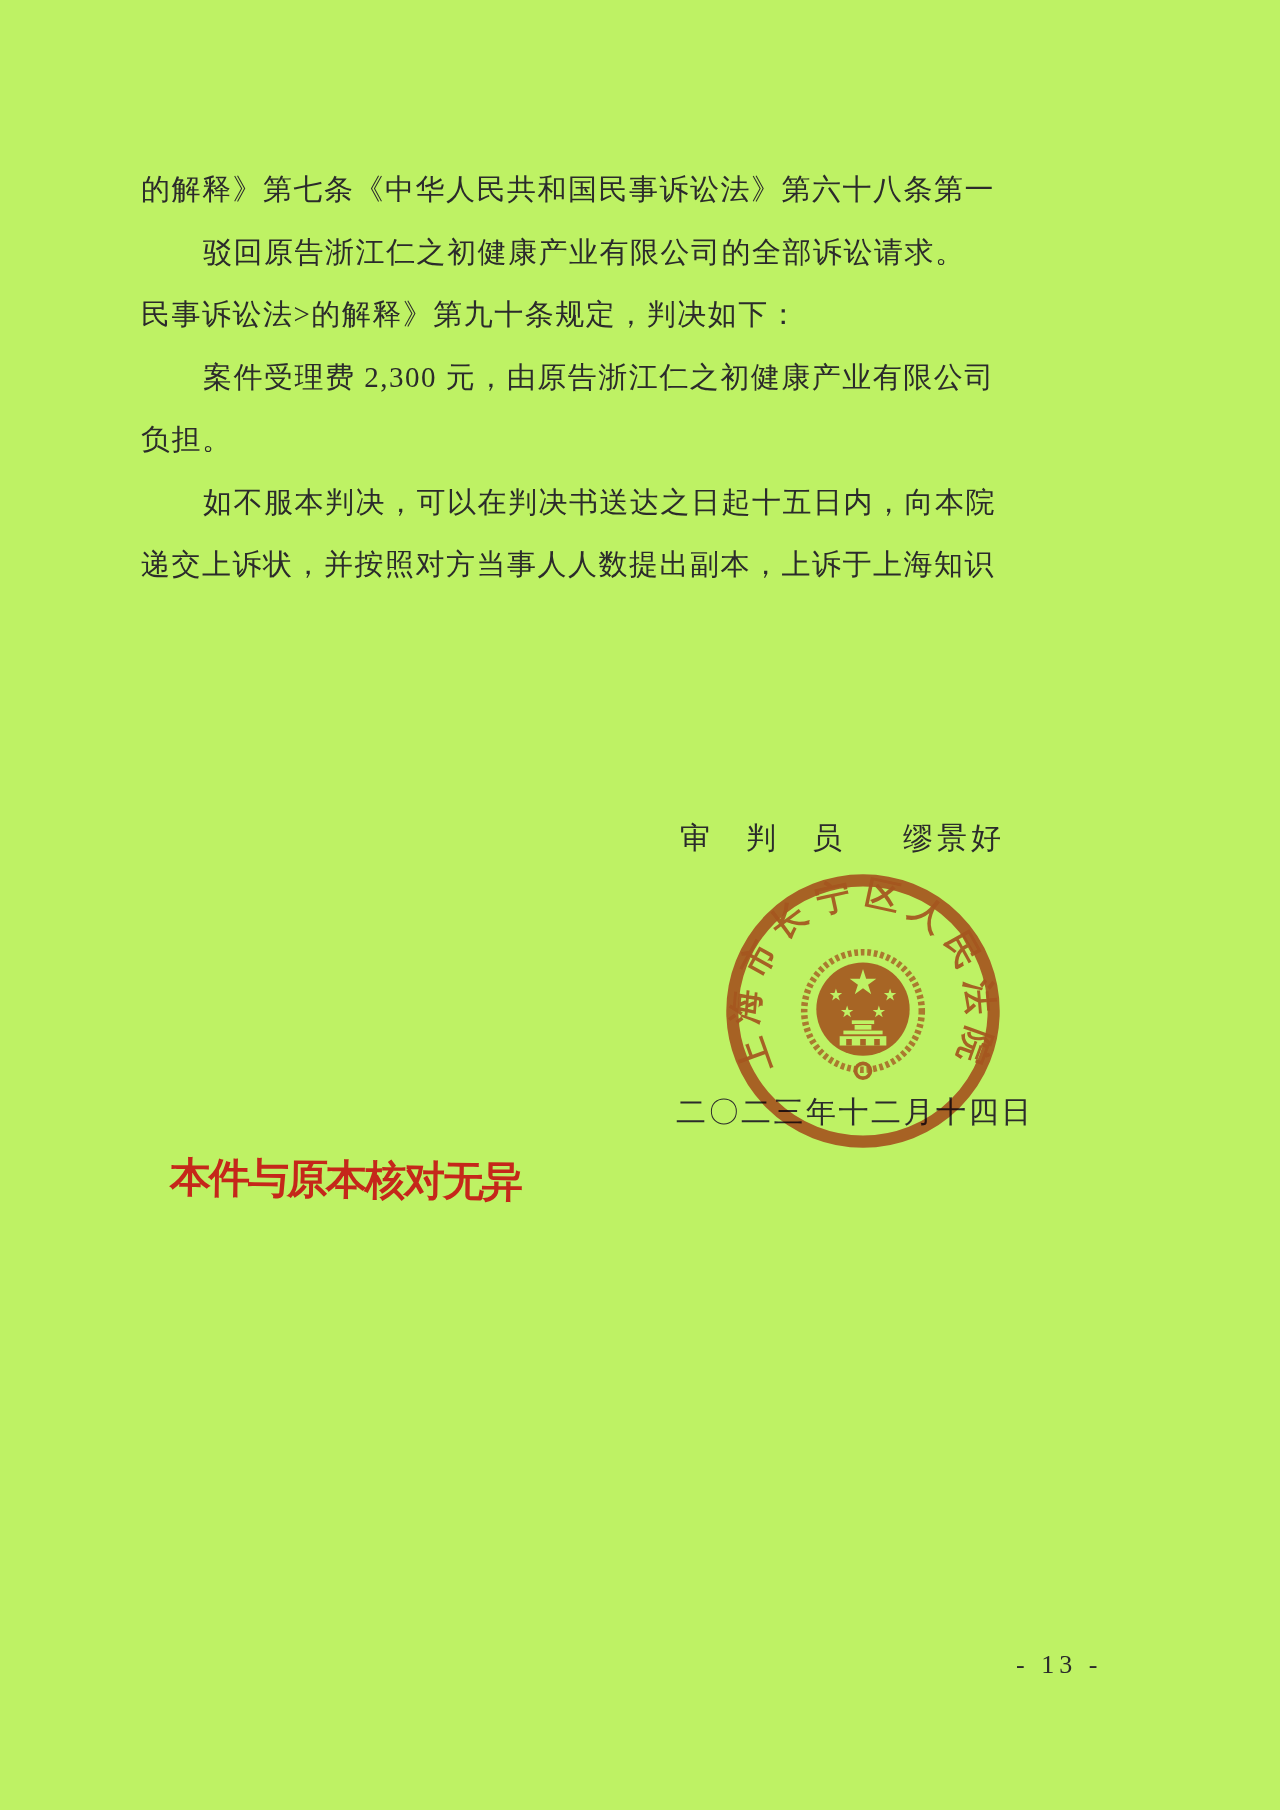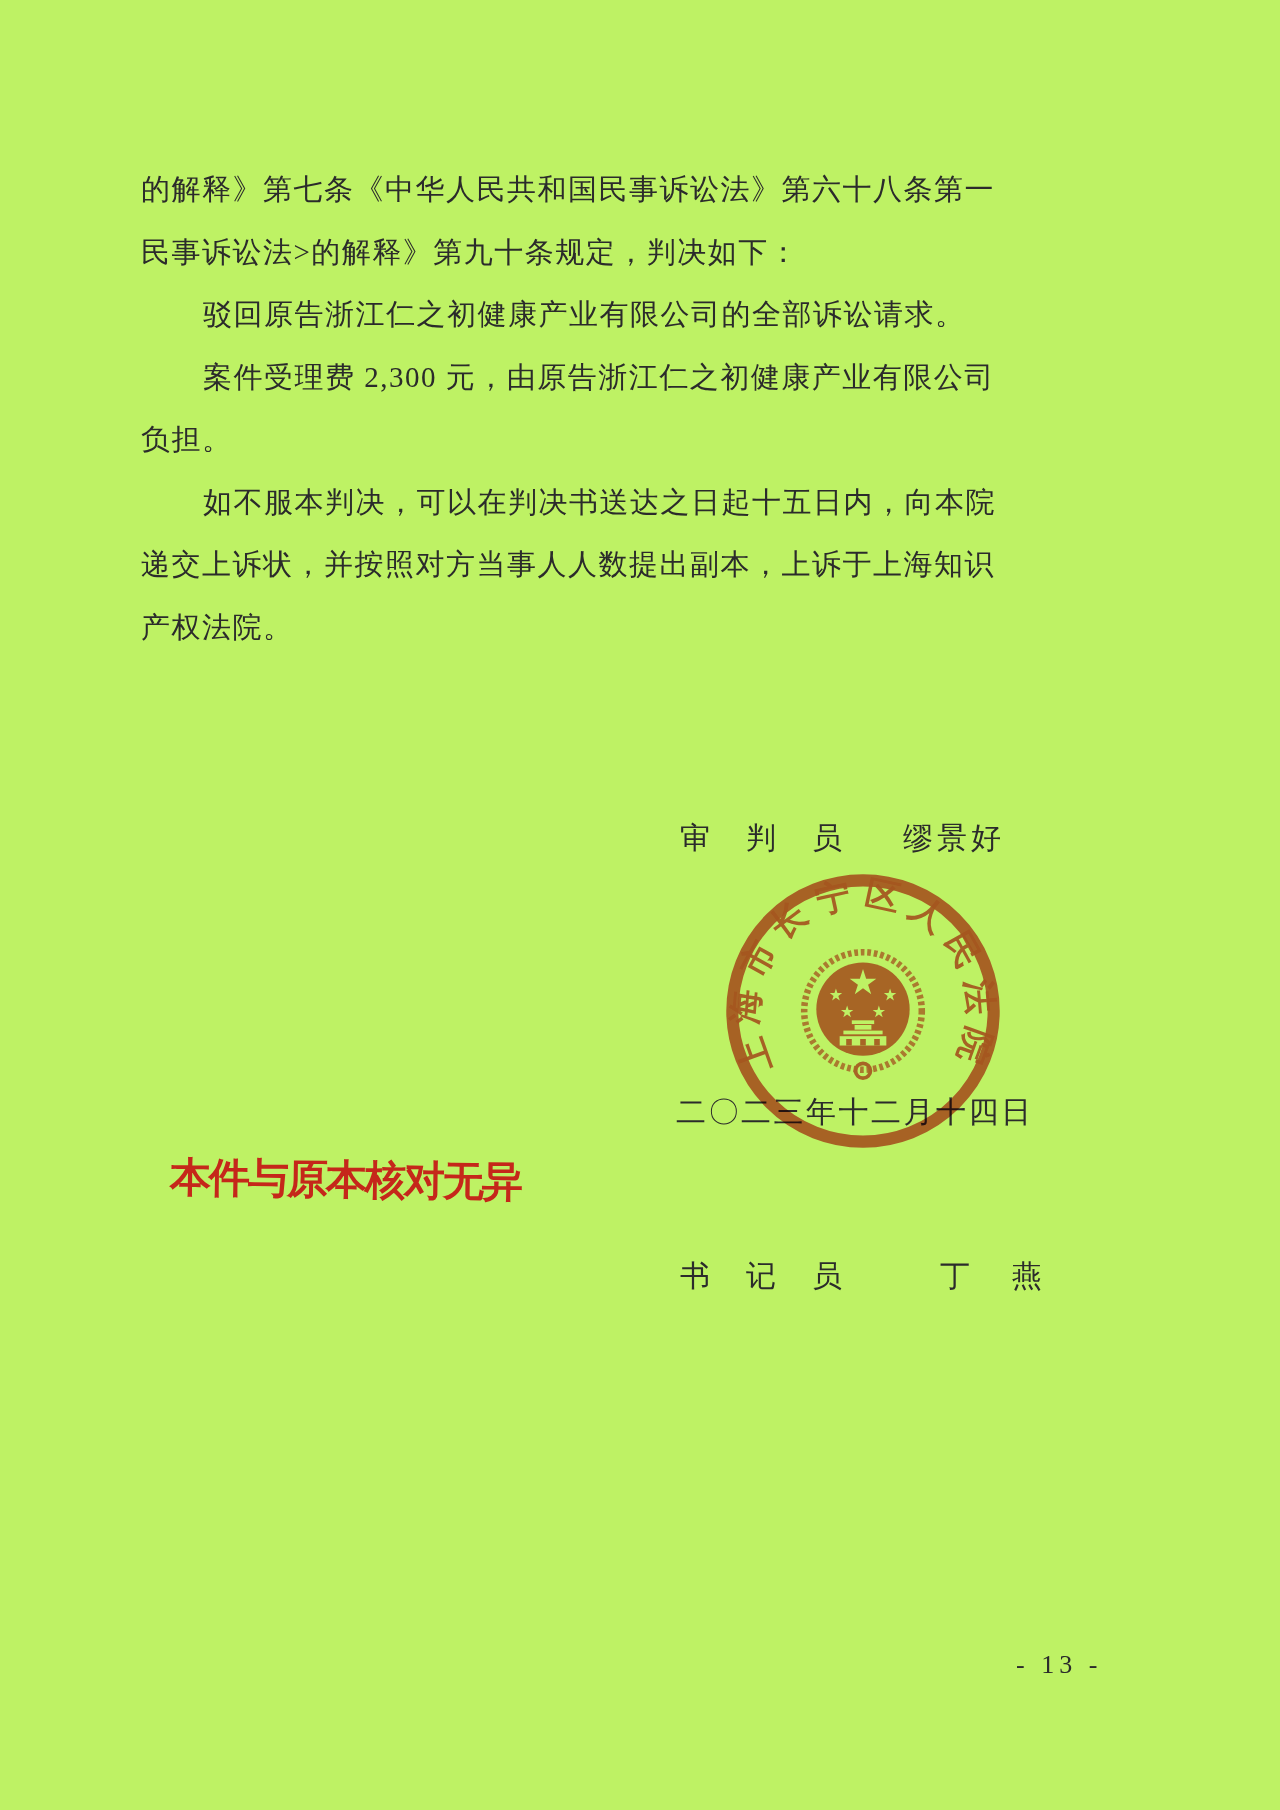--- a/index.html
+++ b/index.html
@@ -60,27 +60,26 @@
     white-space:nowrap;
   }
 </style>
 </head>
 <body>
 
 <div class="page">
 
   <div class="body-text">
     <div class="line">的解释》第七条《中华人民共和国民事诉讼法》第六十八条第一</div>
+    <div class="line indent">驳回原告浙江仁之初健康产业有限公司的全部诉讼请求。</div>
     <div class="line">民事诉讼法&gt;的解释》第九十条规定，判决如下：</div>
-    <div class="line indent">驳回原告浙江仁之初健康产业有限公司的全部诉讼请求。</div>
     <div class="line indent">案件受理费 2,300 元，由原告浙江仁之初健康产业有限公司</div>
     <div class="line">负担。</div>
     <div class="line indent">如不服本判决，可以在判决书送达之日起十五日内，向本院</div>
     <div class="line">递交上诉状，并按照对方当事人人数提出副本，上诉于上海知识</div>
-    <div class="line">产权法院。</div>
   </div>
 
   <div class="sig-row judge-row">
     <span class="sig-label">审判员</span><span class="sig-name">缪景好</span>
   </div>
 
   <div class="date-line">二〇二三年十二月十四日</div>
 
   <div class="seal">
     <svg viewBox="0 0 300 300" width="280" height="280">
@@ -111,19 +110,16 @@
           <rect x="147" y="180" width="6" height="7"></rect>
           <rect x="162" y="180" width="6" height="7"></rect>
         </g>
         <circle cx="150" cy="214" r="8" fill="none" stroke="#dd5a4d" stroke-width="4"></circle>
       </g>
     </svg>
   </div>
 
   <div class="stamp">本件与原本核对无异</div>
 
-  <div class="sig-row clerk-row">
-    <span class="sig-label">书记员</span><span class="sig-name">丁　燕</span>
-  </div>
 
   <div class="page-number">- 13 -</div>
 
 </div>
 
 </body></html>

